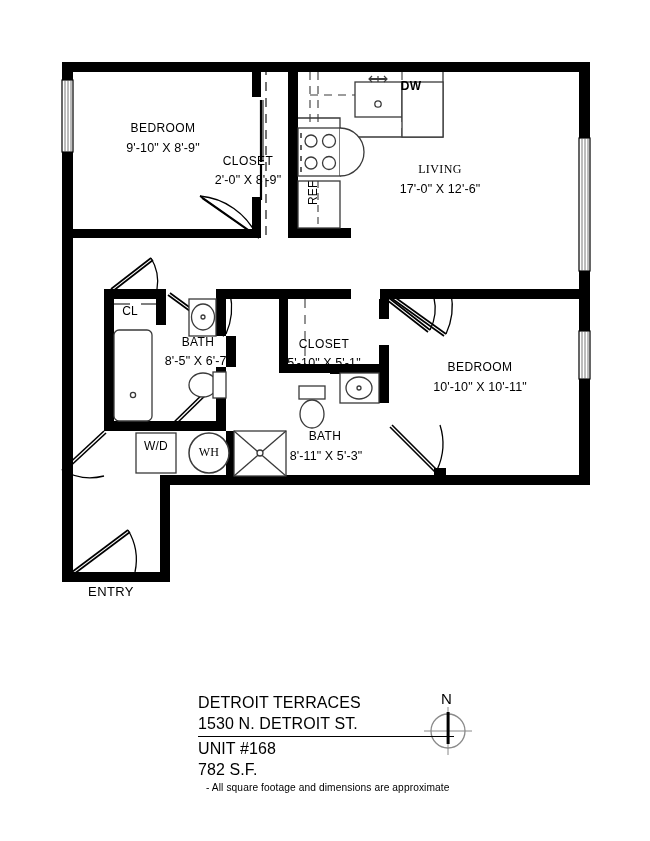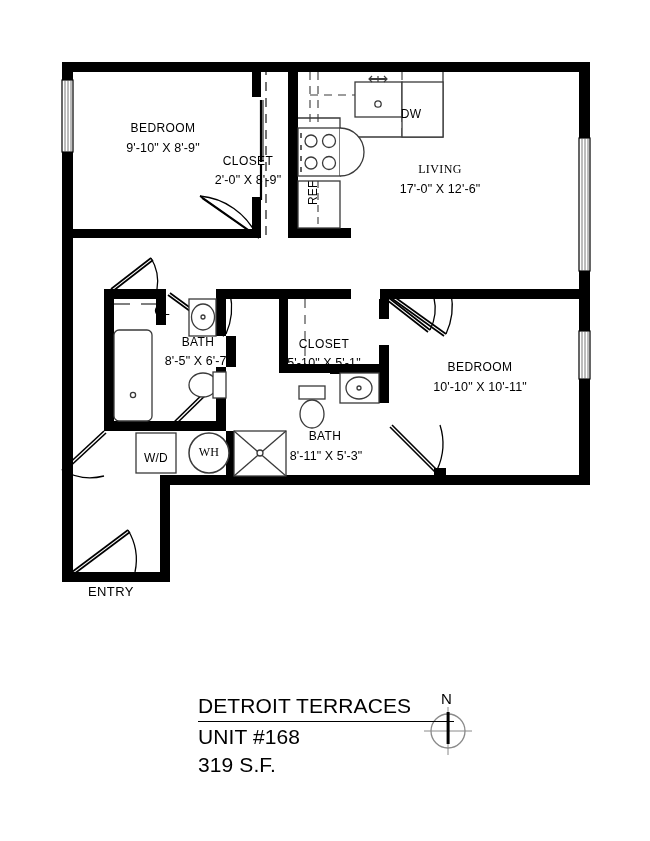--- a/index.html
+++ b/index.html
@@ -5,21 +5,21 @@
   html,body{margin:0;padding:0;background:#ffffff;}
   body{width:650px;height:841px;position:relative;overflow:hidden;
        font-family:"Liberation Sans","DejaVu Sans",sans-serif;color:#000;}
   #plan{position:absolute;left:0;top:0;width:650px;height:841px;}
   .txt{position:absolute;text-align:center;line-height:1.12;white-space:nowrap;}
   .room-name{font-size:12px;letter-spacing:.4px;font-weight:400;}
   .room-dim{font-size:12.5px;letter-spacing:.1px;}
   .small-lbl{font-size:12px;letter-spacing:.2px;}
   .entry-lbl{font-size:13px;letter-spacing:.4px;}
   .title-block{position:absolute;left:198px;top:692px;width:260px;}
-  .tb-line{font-size:21px;letter-spacing:.1px;line-height:1.33;white-space:nowrap;}
+  .tb-line{font-size:16px;letter-spacing:.1px;line-height:1.33;white-space:nowrap;}
   .tb-rule{border-bottom:1.3px solid #000;width:256px;margin:1px 0 1px 0;}
   .tb-note{font-size:10.2px;letter-spacing:.1px;margin-top:2px;margin-left:8px;white-space:nowrap;}
   .compass-n{position:absolute;left:441px;top:690px;font-size:15px;}
 </style>
 </head>
 <body>
 
 <svg id="plan" viewBox="0 0 650 841" xmlns="http://www.w3.org/2000/svg">
 
   <g fill="#000000">
@@ -269,28 +269,30 @@
 
 <div class="txt room-name" style="left:278px;top:338px;width:92px;">CLOSET</div>
 <div class="txt room-dim" style="left:268px;top:356px;width:112px;">5'-10" X 5'-1"</div>
 
 <div class="txt room-name" style="left:280px;top:430px;width:90px;">BATH</div>
 <div class="txt room-dim" style="left:268px;top:449px;width:116px;">8'-11" X 5'-3"</div>
 
 <div class="txt room-name" style="left:415px;top:361px;width:130px;">BEDROOM</div>
 <div class="txt room-dim" style="left:412px;top:380px;width:136px;">10'-10" X 10'-11"</div>
 
-<div class="txt small-lbl" style="left:398px;top:108px;width:26px;">DW</div>
+<div class="txt small-lbl" style="left:398px;top:80px;width:26px;font-weight:bold;">DW</div>
 <div class="txt small-lbl" style="left:295px;top:186px;width:38px;transform:rotate(-90deg);transform-origin:center;">REF</div>
-<div class="txt small-lbl" style="left:139px;top:452px;width:34px;">W/D</div>
+<div class="txt small-lbl" style="left:139px;top:440px;width:34px;">W/D</div>
 <div class="txt small-lbl" style="left:194px;top:446px;width:30px;font-family:Liberation Serif, serif;">WH</div>
-<div class="txt small-lbl" style="left:117px;top:305px;width:26px;margin-left:32px;">CL</div>
-
-<div class="txt entry-lbl" style="left:88px;top:585px;width:62px;text-align:left;">ENTRY</div>
+<div class="txt small-lbl" style="left:117px;top:305px;width:26px;">CL</div>
+
+<div class="txt entry-lbl" style="left:80px;top:585px;width:62px;text-align:center;">ENTRY</div>
 
 <div class="title-block">
   <div class="tb-line">DETROIT TERRACES</div>
+  <div class="tb-line">1530 N. DETROIT ST.</div>
   <div class="tb-rule"></div>
   <div class="tb-line">UNIT #168</div>
-  <div class="tb-line">319 S.F.</div>
+  <div class="tb-line">782 S.F.</div>
+  <div class="tb-note">- All square footage and dimensions are approximate</div>
 </div>
 
 <div class="compass-n">N</div>
 
 </body></html>

